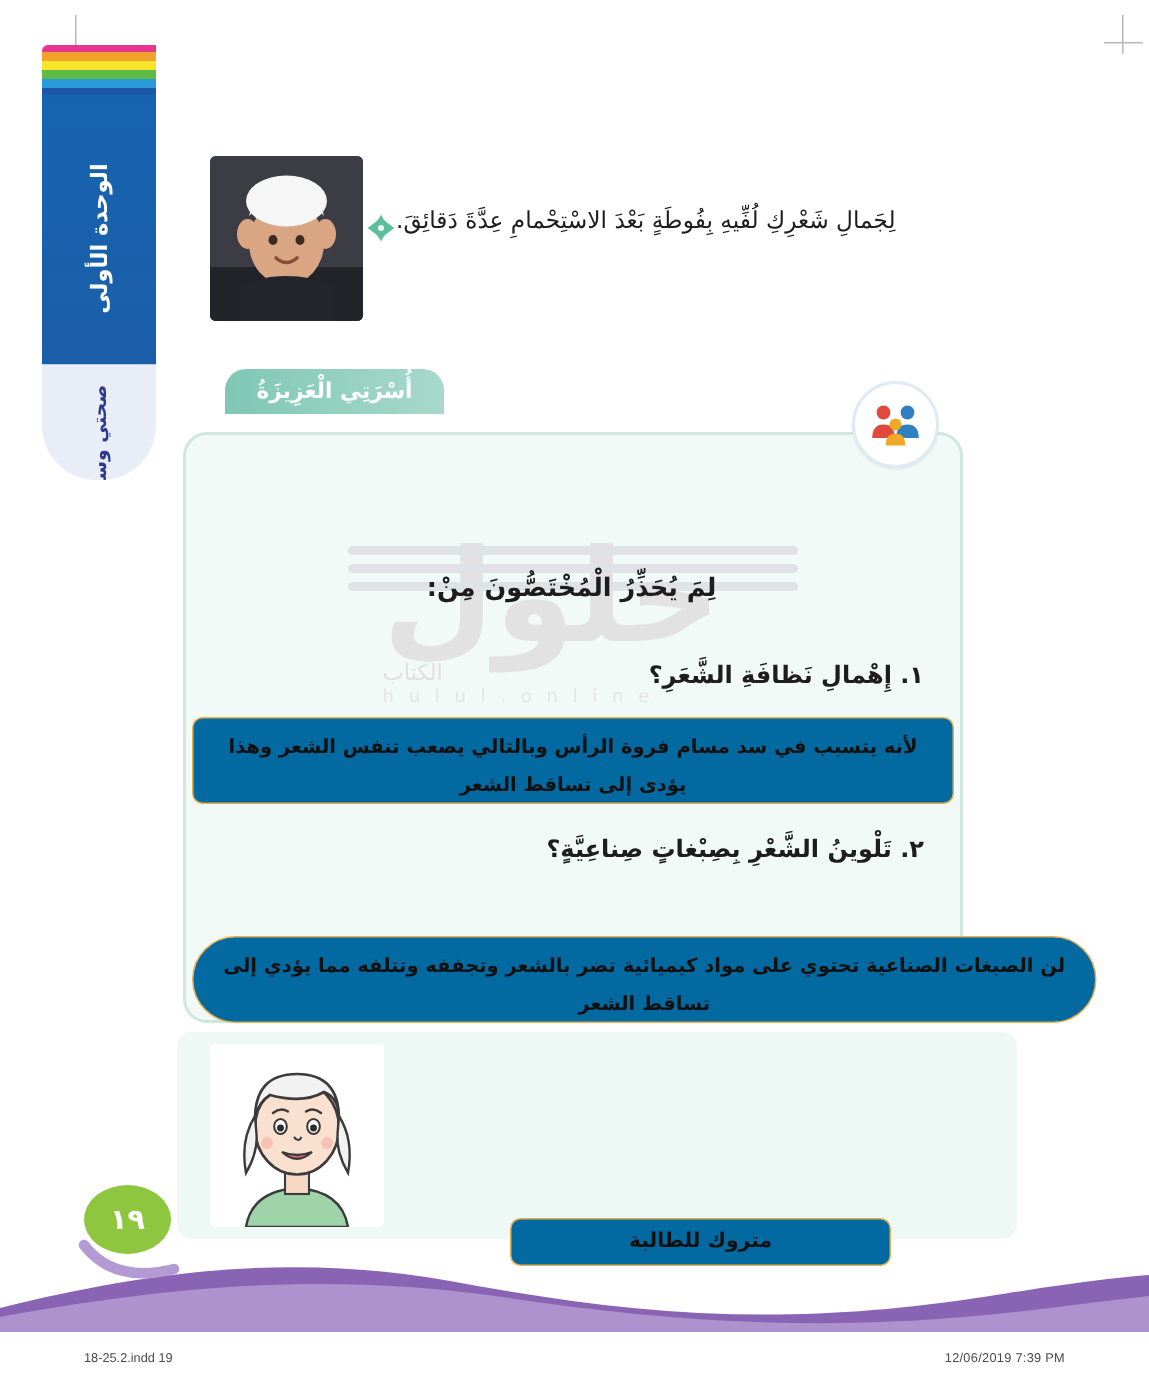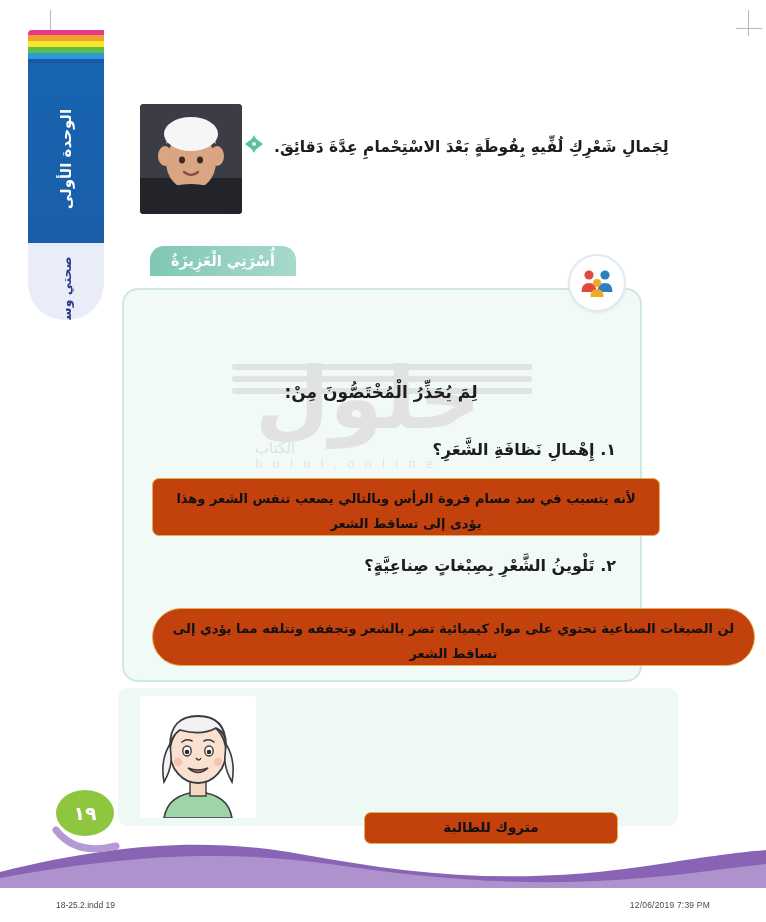--- a/index.html
+++ b/index.html
@@ -111,24 +111,22 @@
     display: inline-block;
   }
 
   .top-line {
     position: absolute;
     right: 42px;
     top: 134px;
     width: 480px;
     display: flex;
     flex-direction: row-reverse;
-    align-items: flex-start;
-    gap: 10px;
-    direction: rtl;
-    font-weight: bold;
+    align-items: flex-end;
+    direction: rtl;
   }
   .top-line .txt {
     font-size: 15.5px;
     color: #1d1d1d;
     line-height: 1.8;
     font-family: "DejaVu Sans", sans-serif;
   }
 
   
   .family-tab {
@@ -245,42 +243,41 @@
     font-size: 16px;
     font-weight: bold;
     color: #1d1d1d;
     width: 470px;
   }
   .q1 { top: 440px; }
   .q2 { top: 556px; }
 
   .ans-box {
     position: absolute;
-    background: #c2410c;
+    background: #0369a1;
     border: 1px solid #e6ae4f;
     border-radius: 7px;
     color: #111111;
     direction: rtl;
     text-align: center;
     font-size: 13px;
     font-weight: bold;
     line-height: 1.9;
     padding: 8px 10px;
     box-sizing: border-box;
-    margin-left: 24px;
   }
   .ans1 {
     left: 128px;
     top: 478px;
     width: 508px;
     height: 58px;
   }
   .ans2 {
     left: 128px;
-    top: 608px;
+    top: 624px;
     width: 603px;
     height: 58px;
     border-radius: 29px;
   }
 
   
   .bottom-box {
     position: absolute;
     left: 118px;
     top: 688px;

